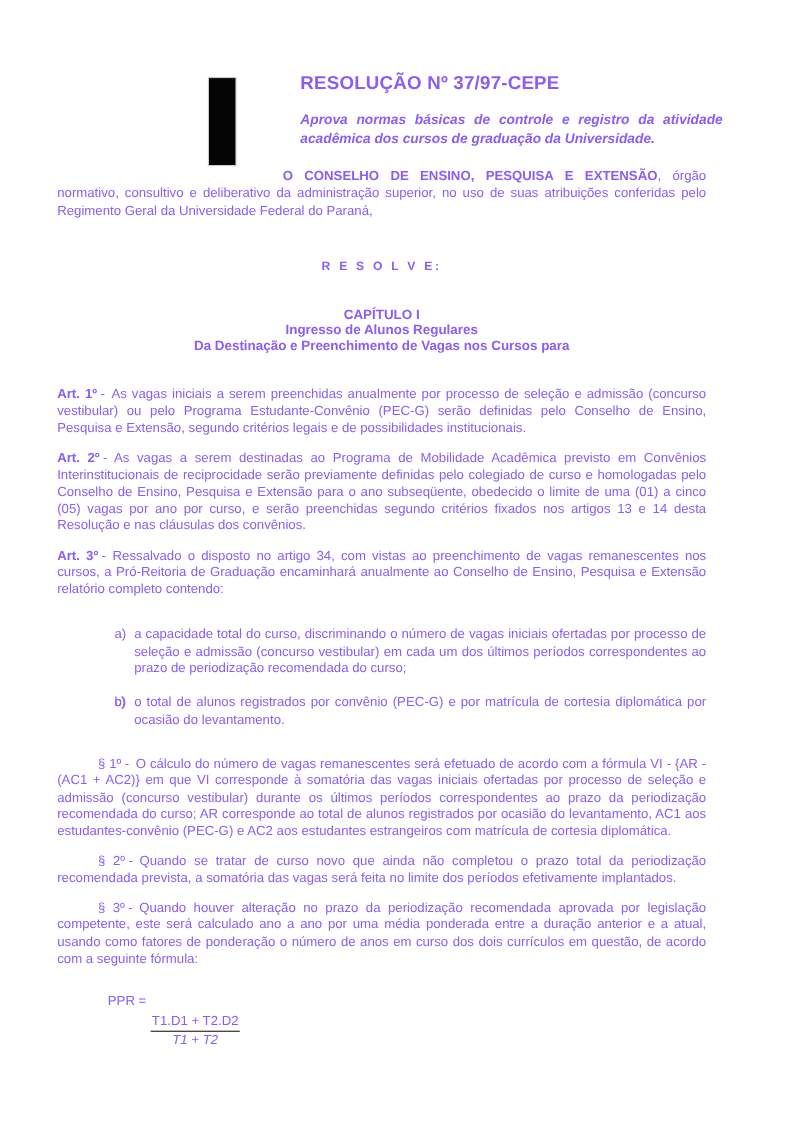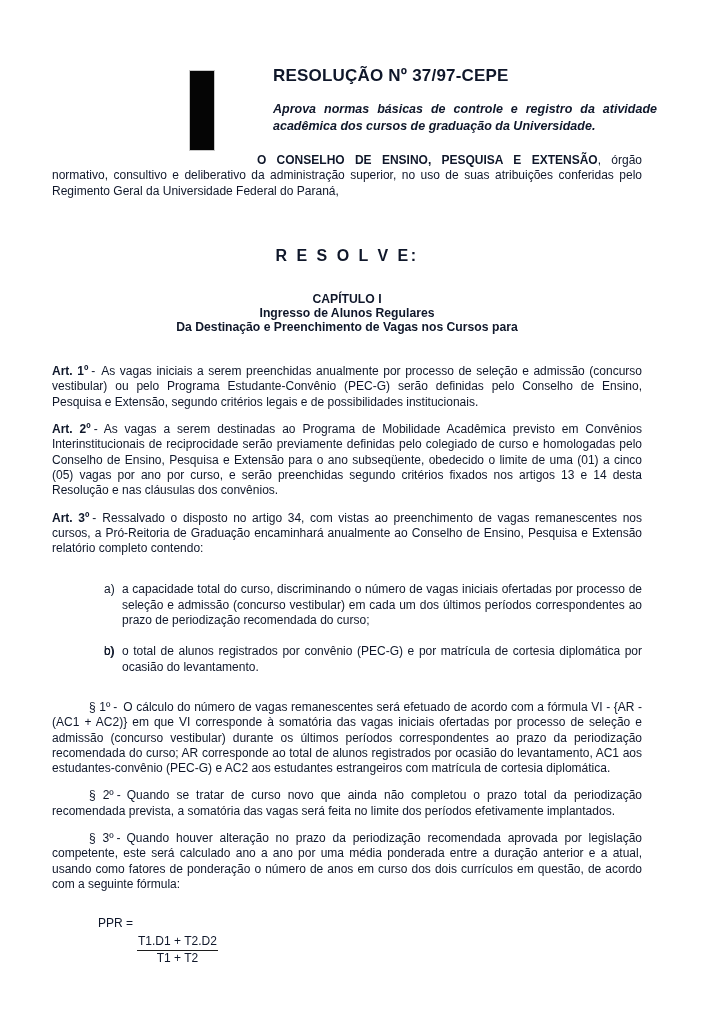--- a/index.html
+++ b/index.html
@@ -6,21 +6,21 @@
     margin: 0;
     padding: 0;
     background: #ffffff;
   }
   .page {
     position: relative;
     width: 724px;
     height: 1024px;
     background: #ffffff;
     font-family: "Liberation Sans", sans-serif;
-    color: #0f172a;
+    color: #8b5cf6;
     overflow: hidden;
   }
   
   .logo-bar {
     position: absolute;
     left: 190px;
     top: 71px;
     width: 24px;
     height: 79px;
     background: #050505;
@@ -56,23 +56,23 @@
     line-height: 15.3px;
   }
   .para {
     margin: 0;
     text-align: justify;
   }
   .preamble { text-indent: 205px; }
   .lead { font-weight: bold; }
   .sep { padding: 0 6px 0 3px; }
   .resolve {
-    margin-top: 49px;
+    margin-top: 36px;
     text-align: center;
-    font-size: 16px;
+    font-size: 11px;
     font-weight: bold;
     letter-spacing: 2.5px;
   }
   .chapter {
     margin-top: 29px;
     text-align: center;
     font-weight: bold;
     font-size: 12.2px;
     line-height: 14px;
   }
@@ -102,21 +102,21 @@
     vertical-align: top;
     text-align: center;
     margin-left: 4px;
     margin-top: 18px;
   }
   .frac .num {
     display: inline-block;
     border-bottom: 1.3px solid #1c1c1c;
     padding: 0 1px 0.5px 1px;
   }
-  .frac .den { display: block; }
+  .frac .den { display: block; font-style: italic; }
 </style>
 </head>
 <body>
 
 <div class="page">
 
   <div class="logo-bar"></div>
 
   <div class="header-text">
     <div class="doc-title">RESOLUÇÃO Nº 37/97-CEPE</div>

